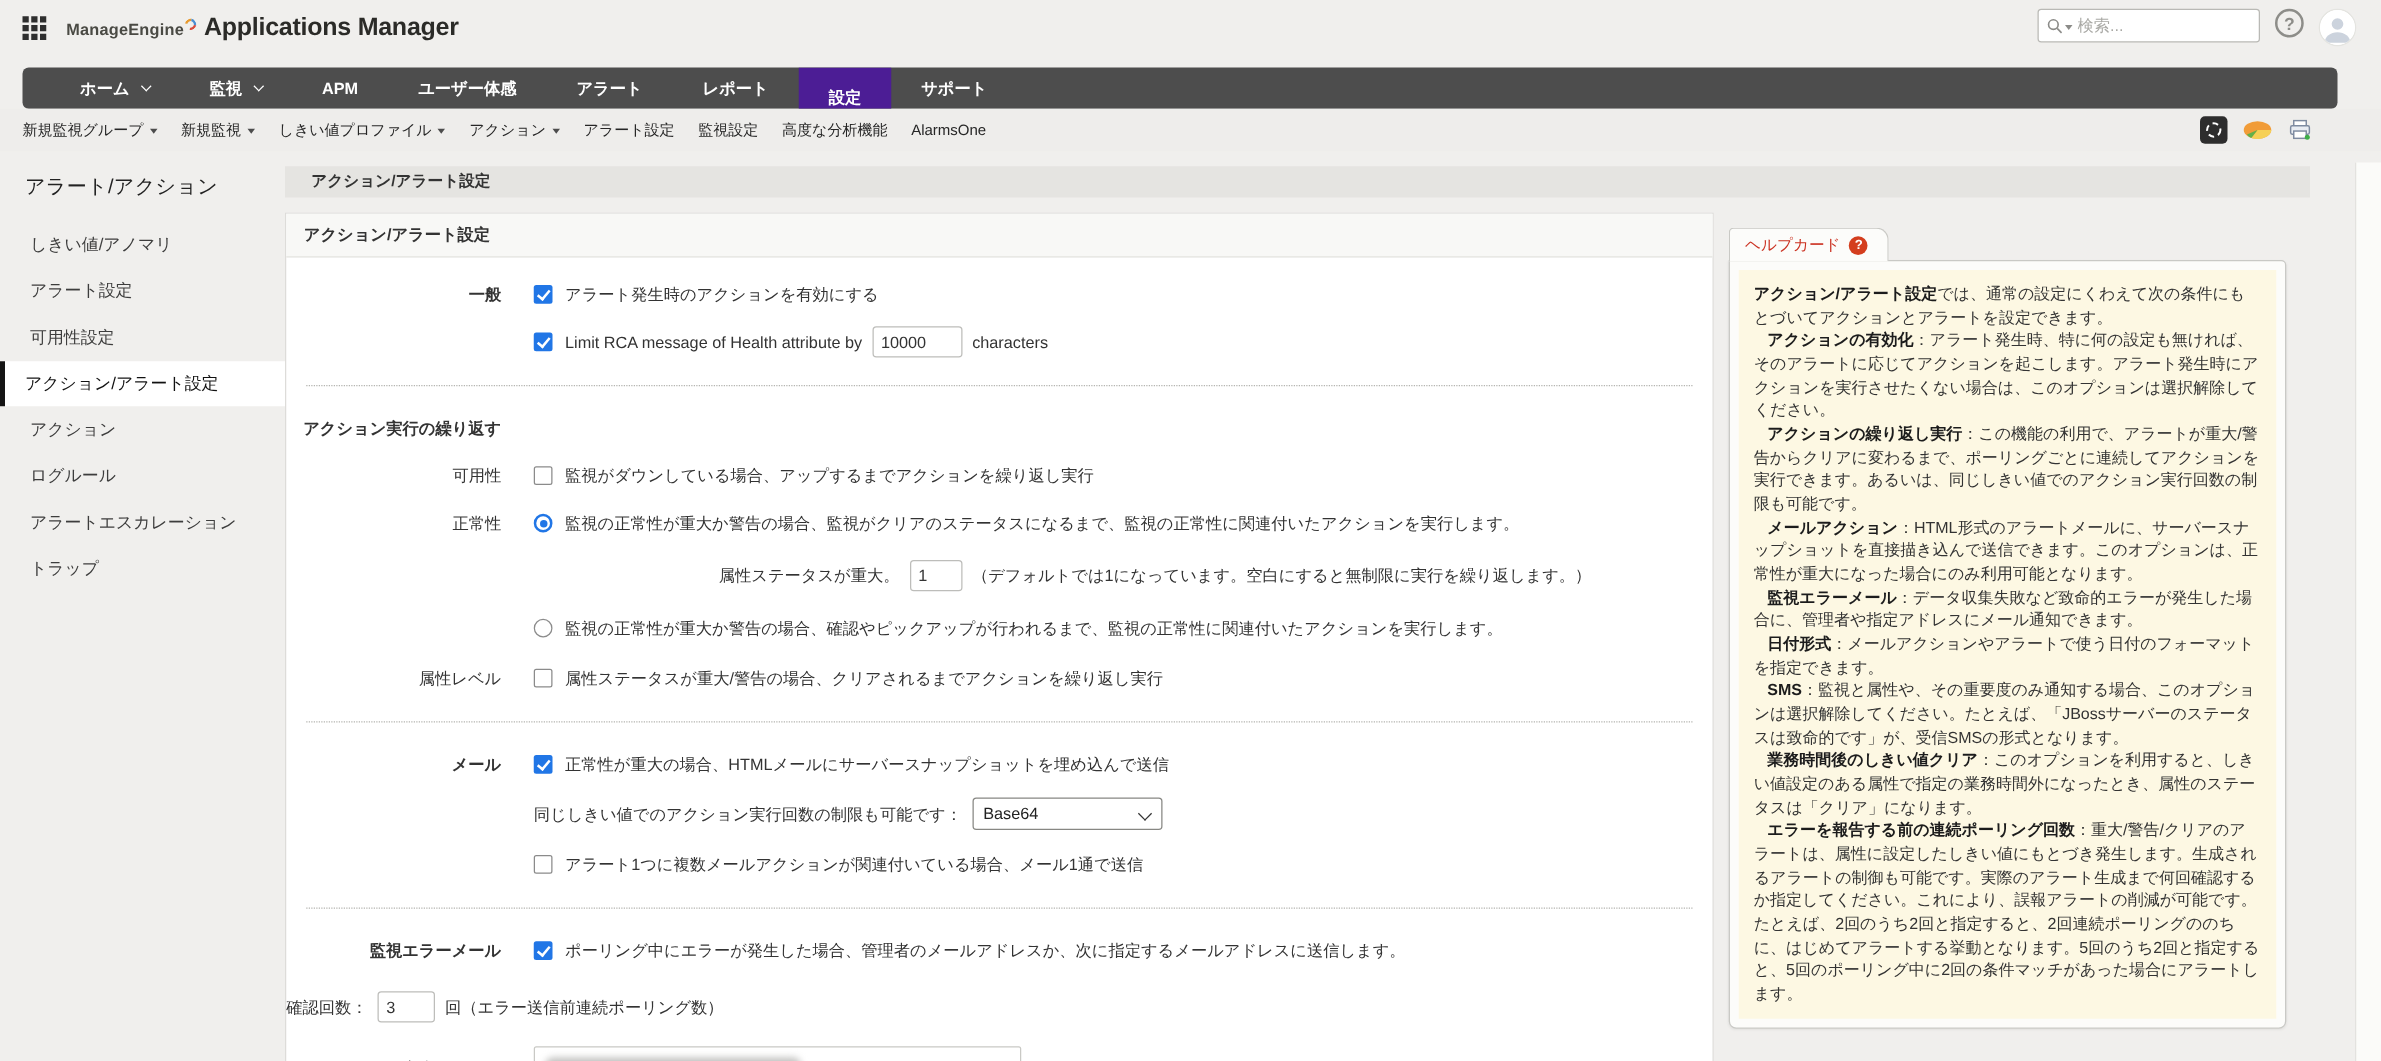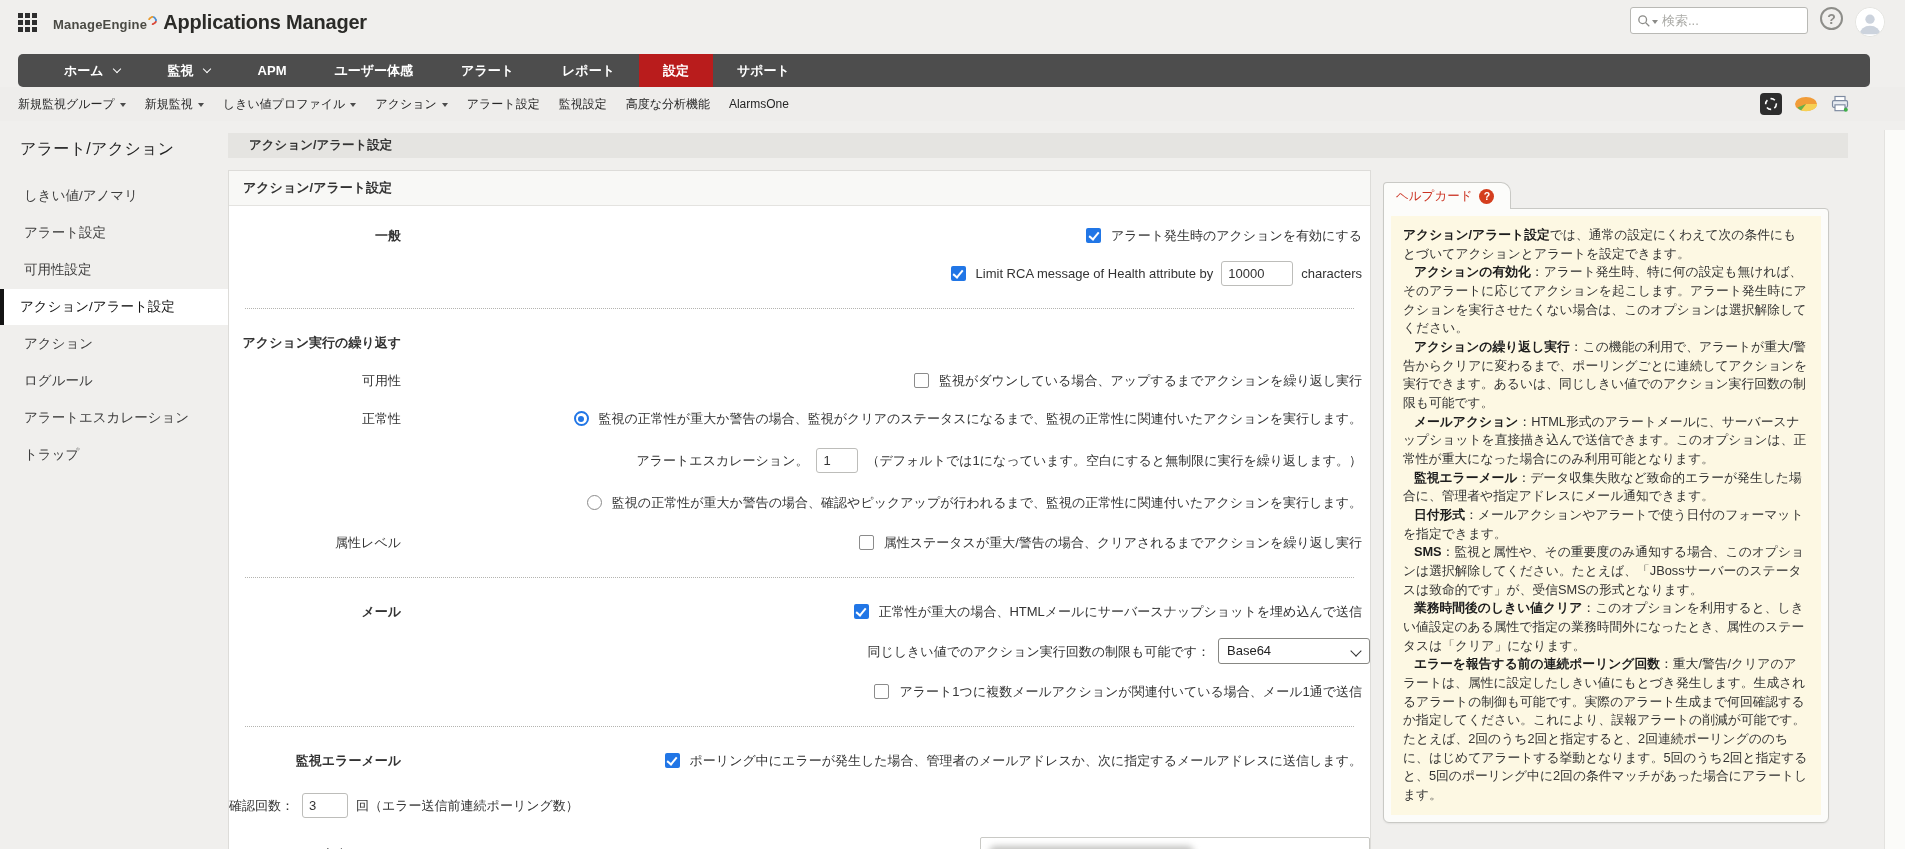--- a/index.html
+++ b/index.html
@@ -20,21 +20,21 @@
   .searchbox svg { flex:none; }
   .search-caret { width:0; height:0; border-left:3px solid transparent; border-right:3px solid transparent; border-top:4px solid #8b8b88; margin:2px 4px 0 1px; }
   .searchbox input { border:none; outline:none; width:100%; font-size:13px; color:#444; background:transparent; font-family:inherit; }
   .searchbox input::placeholder { color:#a9a9a5; }
   .help-circle { width:23px; height:23px; border-radius:50%; border:2px solid #8d8d89; color:#8d8d89; font-size:14px; font-weight:bold; display:flex; align-items:center; justify-content:center; cursor:pointer; }
   .avatar { width:30px; height:30px; border-radius:50%; background:#fff; overflow:hidden; display:flex; align-items:center; justify-content:center; cursor:pointer; border:1px solid #e4e4e0; }
 
   
   .mainnav { margin:10px 35px 0 18px; height:33px; background:#4d4d4d; border-radius:5px; display:flex; align-items:stretch; overflow:hidden; padding-left:22px; }
   .nav-item { display:flex; align-items:center; padding:0 24px; color:#fff; font-size:13px; font-weight:bold; cursor:pointer; }
-  .nav-item.active { background:#b91c1c; }
+  .nav-item.active { background:#4c1d95;align-items:flex-end; }
   .nav-caret { width:6px; height:6px; border-right:1.6px solid #fff; border-bottom:1.6px solid #fff; transform:rotate(45deg); margin-left:10px; margin-top:-3px; }
 
   
   .subnav { height:34px; display:flex; align-items:center; padding:0 18px; gap:19px; background:#eeedeb; }
   .subnav-item { font-size:12px; color:#262626; cursor:pointer; display:flex; align-items:center; }
   .subnav-tri { width:0; height:0; border-left:3.5px solid transparent; border-right:3.5px solid transparent; border-top:4.5px solid #4c4c4c; margin-left:5px; margin-top:2px; }
   .subnav-right { margin-left:auto; margin-right:37px; display:flex; align-items:center; gap:11px; }
   .tool-icon { cursor:pointer; display:flex; align-items:center; justify-content:center; }
   .shutter-btn { width:22px; height:22px; background:#2d2d2d; border-radius:4px; }
 
@@ -46,21 +46,21 @@
   .sb-item.active { background:#fff; border-left:4px solid #141414; padding-left:16px; color:#111; }
 
   .main-region { flex:1; margin-right:57px; padding-top:12px; }
   .page-header { height:25px; background:#e5e4e1; display:flex; align-items:center; padding-left:21px; font-size:12.5px; font-weight:bold; color:#333; }
   .cols { display:flex; margin-top:12px; gap:12px; align-items:flex-start; }
 
   
   .panel { width:1143px; flex:none; background:#fff; border:1px solid #dddcd9; height:700px; }
   .panel-title { background:#f8f8f6; border-bottom:1px solid #e4e3e0; font-size:13px; font-weight:bold; color:#333; padding:8px 14px; }
   .form { padding-top:18px; }
-  .frow { display:flex; align-items:flex-start; margin-bottom:14px; min-height:24px;justify-content:space-between; }
+  .frow { display:flex; align-items:flex-start; margin-bottom:14px; min-height:24px; }
   .flabel { width:198px; padding-right:26px; text-align:right; font-size:13px; color:#333; flex:none; padding-top:3px; line-height:1.35; }
   .bold { font-weight:bold; }
   .fctrl { display:flex; align-items:flex-start; font-size:13px; color:#333; padding-top:2px; line-height:1.5; }
   .ftext { margin-right:8px; }
   .cb { width:15px; height:15px; border-radius:2px; flex:none; margin:2px 10px 0 0; position:relative; cursor:pointer; }
   .cb.on { background:#2176e6; }
   .cb.on::after { content:""; position:absolute; left:4.6px; top:1.6px; width:4px; height:8px; border:solid #fff; border-width:0 2px 2px 0; transform:rotate(40deg); }
   .cb.off { background:#fff; border:1px solid #8b8b8b; }
   .rd { width:15px; height:15px; border-radius:50%; flex:none; margin:2px 10px 0 0; cursor:pointer; background:#fff; position:relative; }
   .rd.on { border:2px solid #2176e6; }
@@ -271,21 +271,21 @@
             <div class="frow">
               <div class="flabel">正常性</div>
               <div class="fctrl">
                 <span class="rd on"></span>
                 <span class="ftext">監視の正常性が重大か警告の場合、監視がクリアのステータスになるまで、監視の正常性に関連付いたアクションを実行します。</span>
               </div>
             </div>
             <div class="frow" style="margin-top:18px;">
               <div class="flabel"></div>
               <div class="fctrl indent-deep">
-                <span class="ftext">アラートエスカレーション。</span>
+                <span class="ftext">属性ステータスが重大。</span>
                 <input class="num-input w40" value="1" style="">
                 <span class="ftext">（デフォルトでは1になっています。空白にすると無制限に実行を繰り返します。）</span>
               </div>
             </div>
             <div class="frow" style="margin-top:18px;">
               <div class="flabel"></div>
               <div class="fctrl">
                 <span class="rd off"></span>
                 <span class="ftext">監視の正常性が重大か警告の場合、確認やピックアップが行われるまで、監視の正常性に関連付いたアクションを実行します。</span>
               </div>

